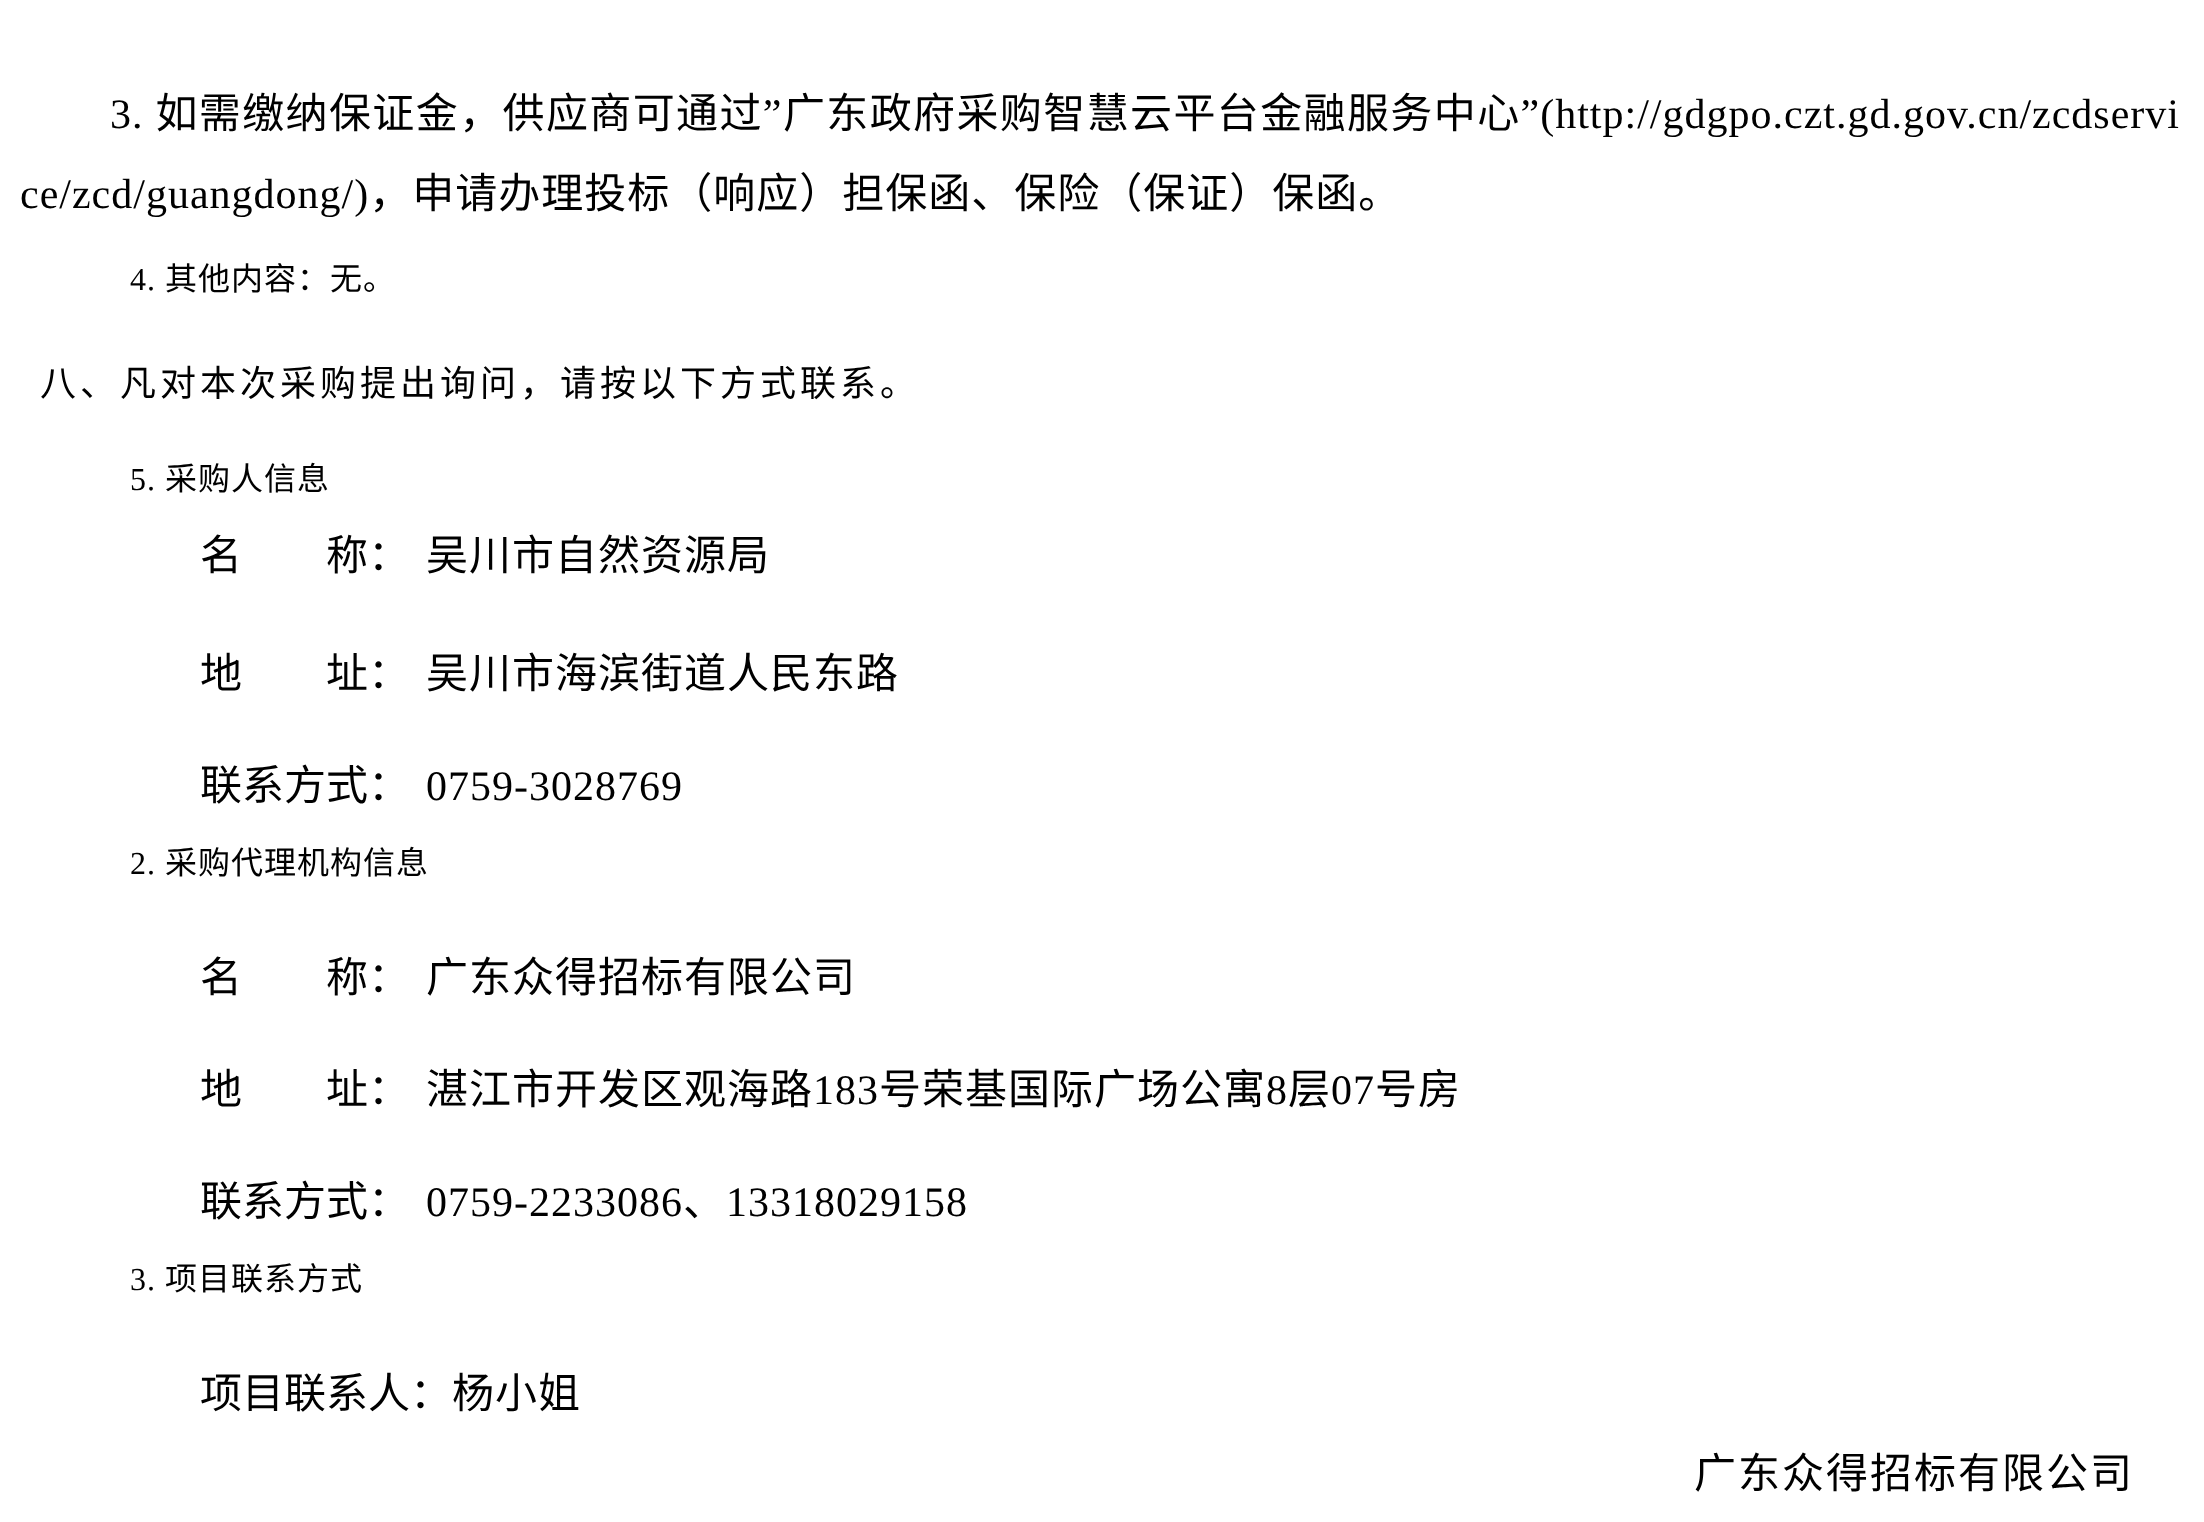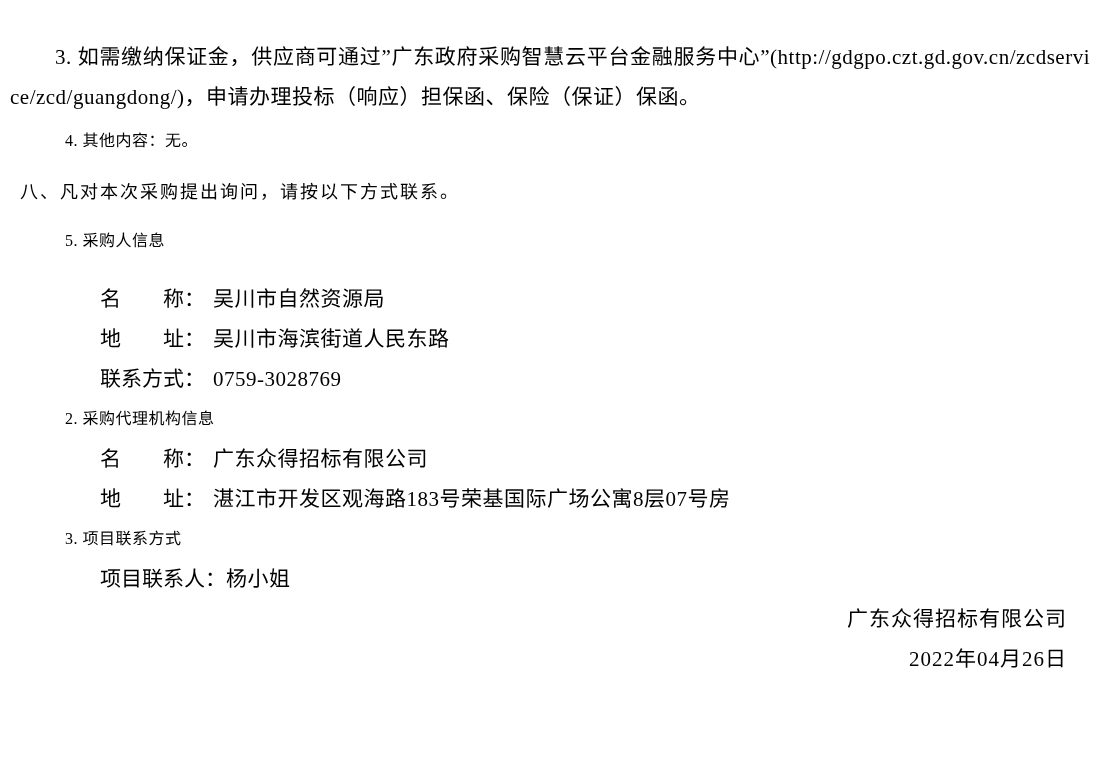--- a/index.html
+++ b/index.html
@@ -48,22 +48,23 @@
     margin: 9px 0 0 10px;
     letter-spacing: 2px;
   }
   .item-first { margin-top: 7px; }
   
   .row {
     font-size: 21px;
     line-height: 40px;
     margin-left: 90px;
     white-space: nowrap;
+    margin-top: 16px;
   }
-  .row-gap { margin-top: 18px; }
+  .row-gap { margin-top: 0; font-family: Liberation Mono, monospace; }
   .lbl {
     display: inline-block;
     min-width: 113px;
   }
   .val { letter-spacing: 0.5px; }
   
   .footer-line {
     font-size: 21px;
     line-height: 40px;
     text-align: right;
@@ -95,20 +96,23 @@
   </div>
 
   <div class="item-sm">2. 采购代理机构信息</div>
 
   <div class="row">
     <span class="lbl">名　　称：</span><span class="val">广东众得招标有限公司</span>
   </div>
   <div class="row">
     <span class="lbl">地　　址：</span><span class="val">湛江市开发区观海路183号荣基国际广场公寓8层07号房</span>
   </div>
+  <div class="row">
+    <span class="lbl">联系方式：</span><span class="val">0759-2233086、13318029158</span>
+  </div>
 
   <div class="item-sm">3. 项目联系方式</div>
 
   <div class="row">
     <span class="lbl">项目联系人：</span><span class="val">杨小姐</span>
   </div>
 
   <div class="footer-line">广东众得招标有限公司</div>
   <div class="footer-line">2022年04月26日</div>
 

